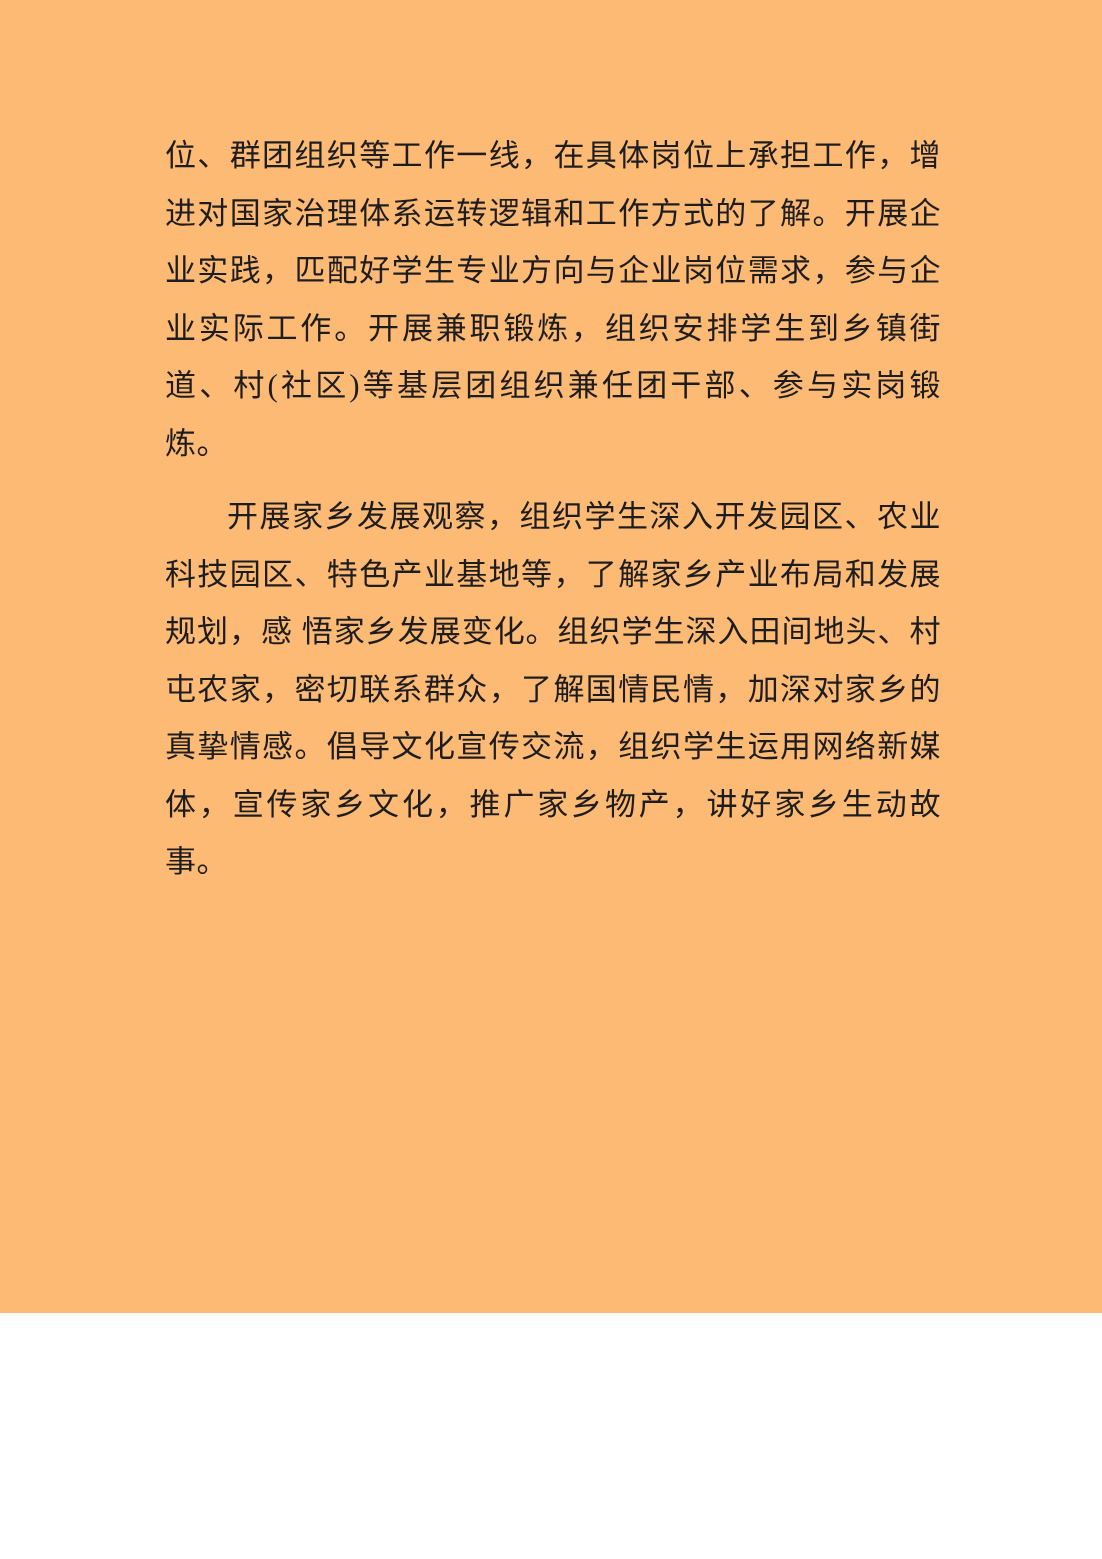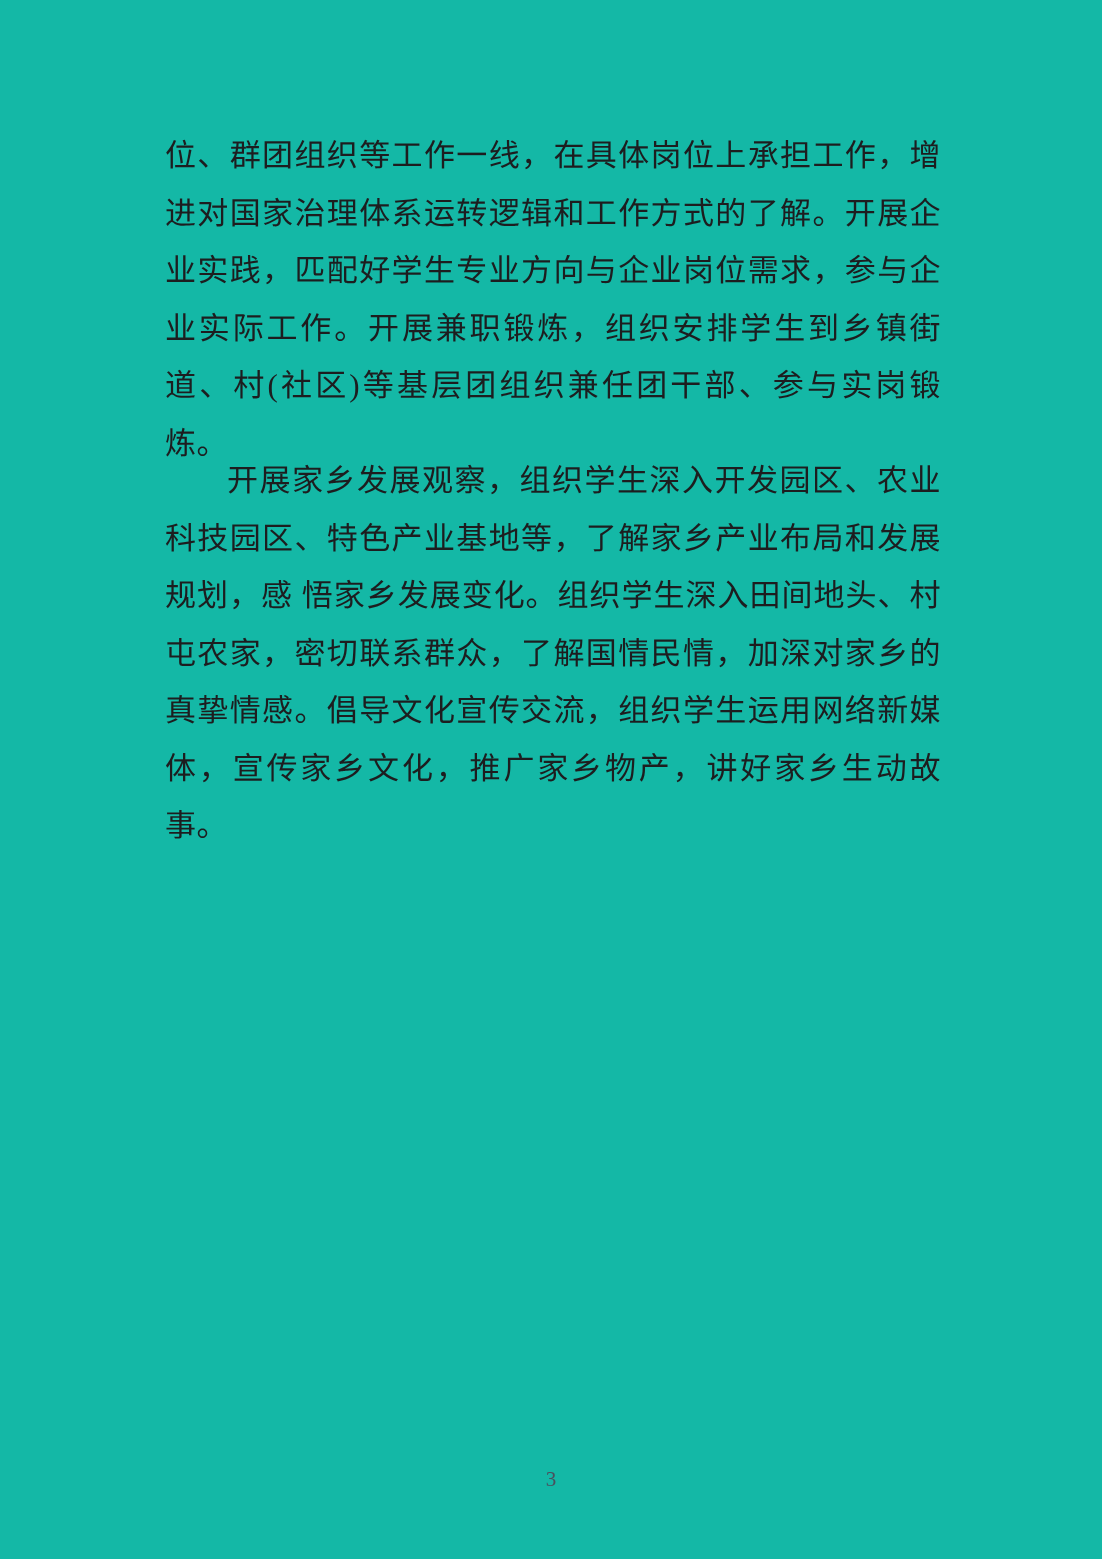--- a/index.html
+++ b/index.html
@@ -3,22 +3,22 @@
 <meta charset="utf-8">
 <style>
   html, body {
     margin: 0;
     padding: 0;
     background: #ffffff;
   }
   .page {
     position: relative;
     width: 1102px;
-    height: 1559px;
-    background: #14b8a6;
+    height: 1313px;
+    background: #fdba74;
     overflow: hidden;
     font-family: "Liberation Serif", "DejaVu Serif", serif;
     color: #1d1d1f;
   }
   .block {
     position: absolute;
     left: 165px;
     width: 776px;
     margin: 0;
   }
@@ -59,20 +59,20 @@
   }
 </style>
 </head>
 <body>
 
 <div class="page">
 
   <p class="block para" style="top: 127px;">位、群团组织等工作一线，在具体岗位上承担工作，增进对国家治理体系运转逻辑和工作方式的了解。开展企业实践，匹配好学生专业方向与企业岗位需求，参与企业实际工作。开展兼职锻炼，组织安排学生到乡镇街道、村(社区)等基层团组织兼任团干部、参与实岗锻炼。</p>
 
 
-  <p class="block para indent" style="top: 452px;">开展家乡发展观察，组织学生深入开发园区、农业科技园区、特色产业基地等，了解家乡产业布局和发展规划，感 悟家乡发展变化。组织学生深入田间地头、村屯农家，密切联系群众，了解国情民情，加深对家乡的真挚情感。倡导文化宣传交流，组织学生运用网络新媒体，宣传家乡文化，推广家乡物产，讲好家乡生动故事。</p>
+  <p class="block para indent" style="top: 488px;">开展家乡发展观察，组织学生深入开发园区、农业科技园区、特色产业基地等，了解家乡产业布局和发展规划，感 悟家乡发展变化。组织学生深入田间地头、村屯农家，密切联系群众，了解国情民情，加深对家乡的真挚情感。倡导文化宣传交流，组织学生运用网络新媒体，宣传家乡文化，推广家乡物产，讲好家乡生动故事。</p>
 
 
 
 
   <div class="page-number">3</div>
 
 </div>
 
 </body></html>

